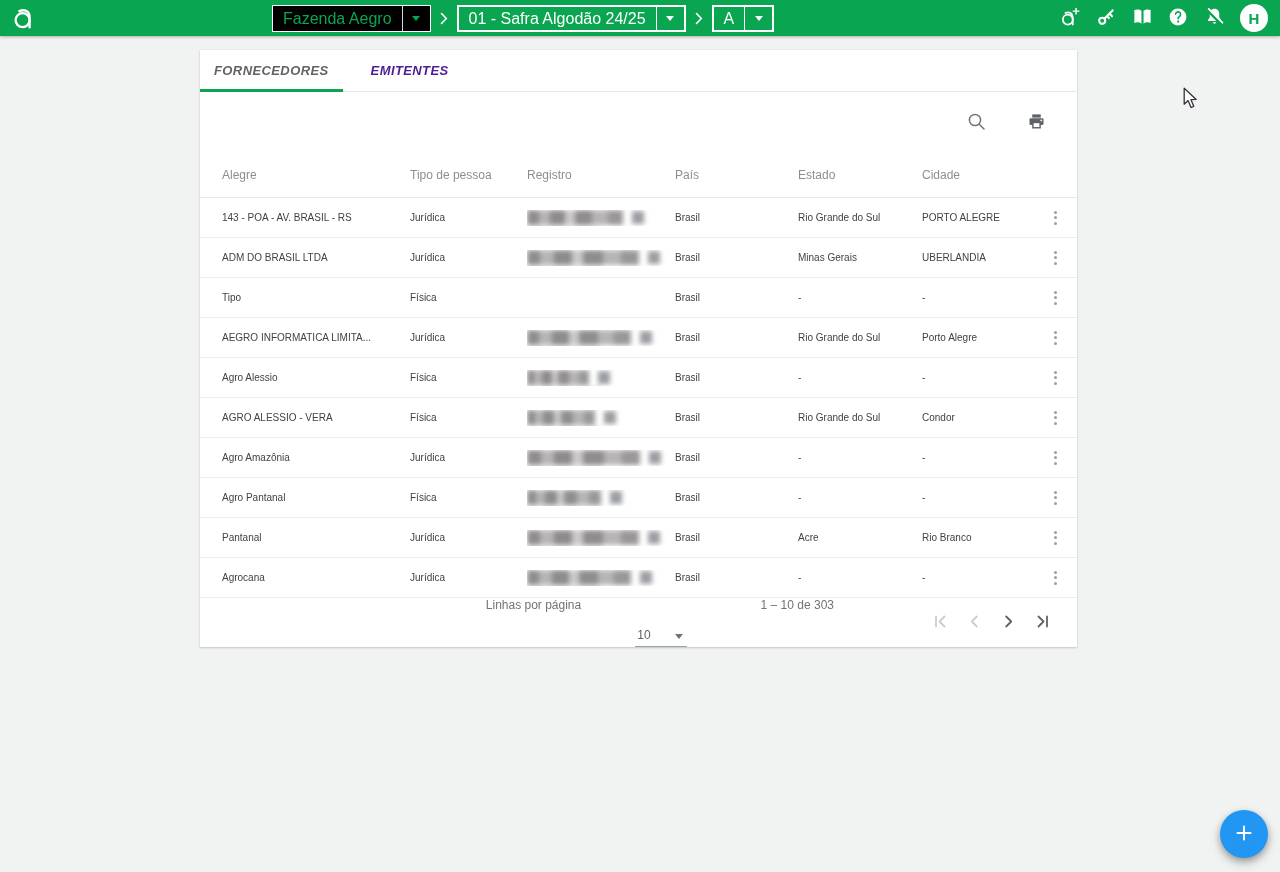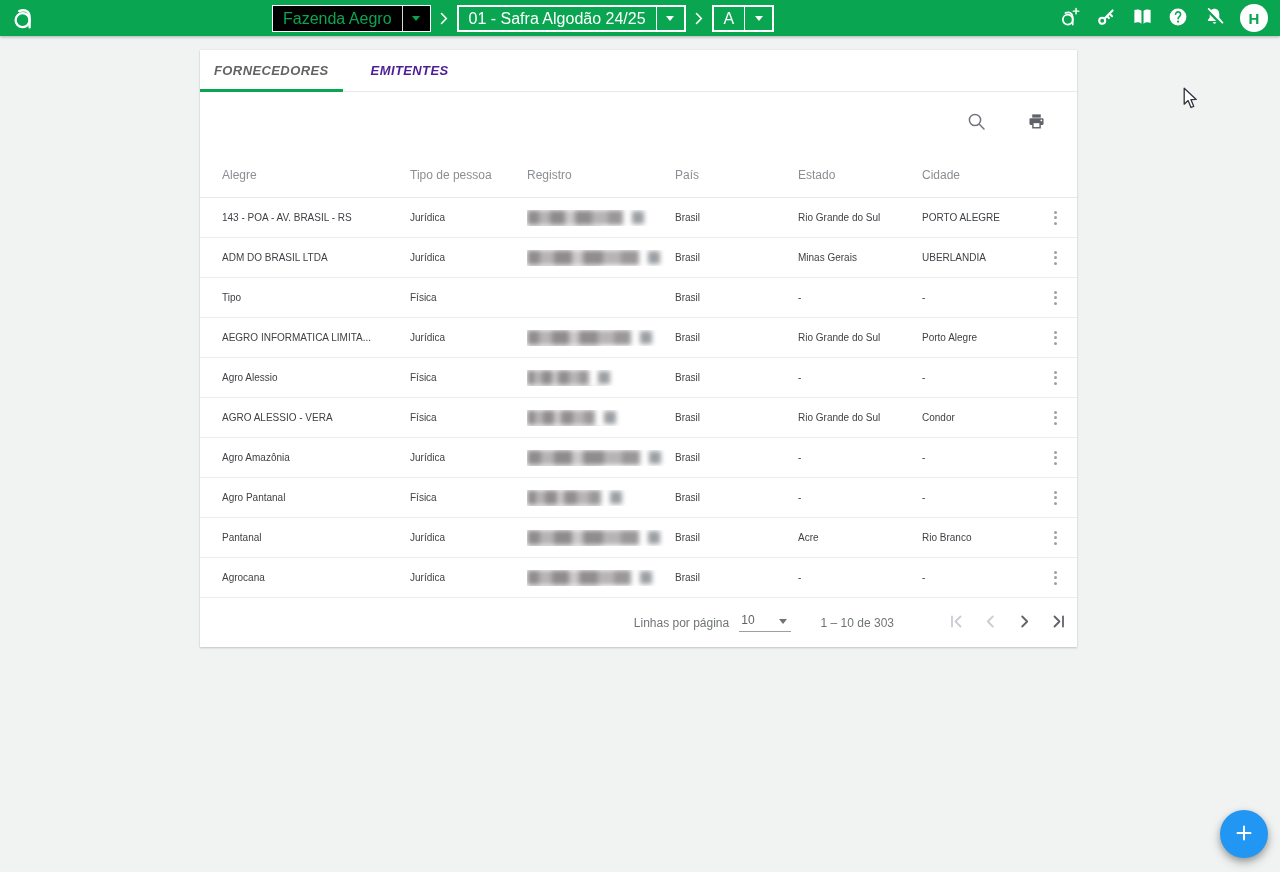--- a/index.html
+++ b/index.html
@@ -87,22 +87,22 @@
     display:inline-block; height:15px;
     background:linear-gradient(90deg,#8f8c8e 0 12%, #b7b4b6 12% 24%, #8e8b8d 24% 40%,
       #ccc9cb 40% 50%, #908d8f 50% 68%, #b7b4b6 68% 84%, #9a9799 84% 100%);
   }
   .rb-sq { display:inline-block; width:12px; height:13px; background:#9a9da1; margin-left:9px; }
   .redact::after { content:""; position:absolute; left:2px; top:17px; height:8px; width:72px; background:#dbd9db; }
   .redact::before { content:""; position:absolute; left:4px; top:-14px; height:7px; width:64px; background:#e7e5e7; }
 
   
   .pagination {
-    height:49px; display:flex; align-items:center; justify-content:flex-end;
-    font-size:12px; color:#6f7478; padding-right:8px;
+    height:49px; display:flex; justify-content:flex-end;
+    font-size:12px; color:#6f7478; padding-right:24px;gap:44px;
   }
   .rpp-label { margin-right:10px; }
   .rpp {
     display:flex; align-items:flex-end; gap:24px; cursor:pointer;
     border-bottom:1px solid #9aa0a6; padding:0 4px 4px 2px;
     color:#5f6368;
   }
   .rpp .tri { border-top-color:#6f7478; margin-bottom:3px; }
   .range { margin:0 52px 0 30px; }
   .pager { display:flex; align-items:center; gap:13px; }

